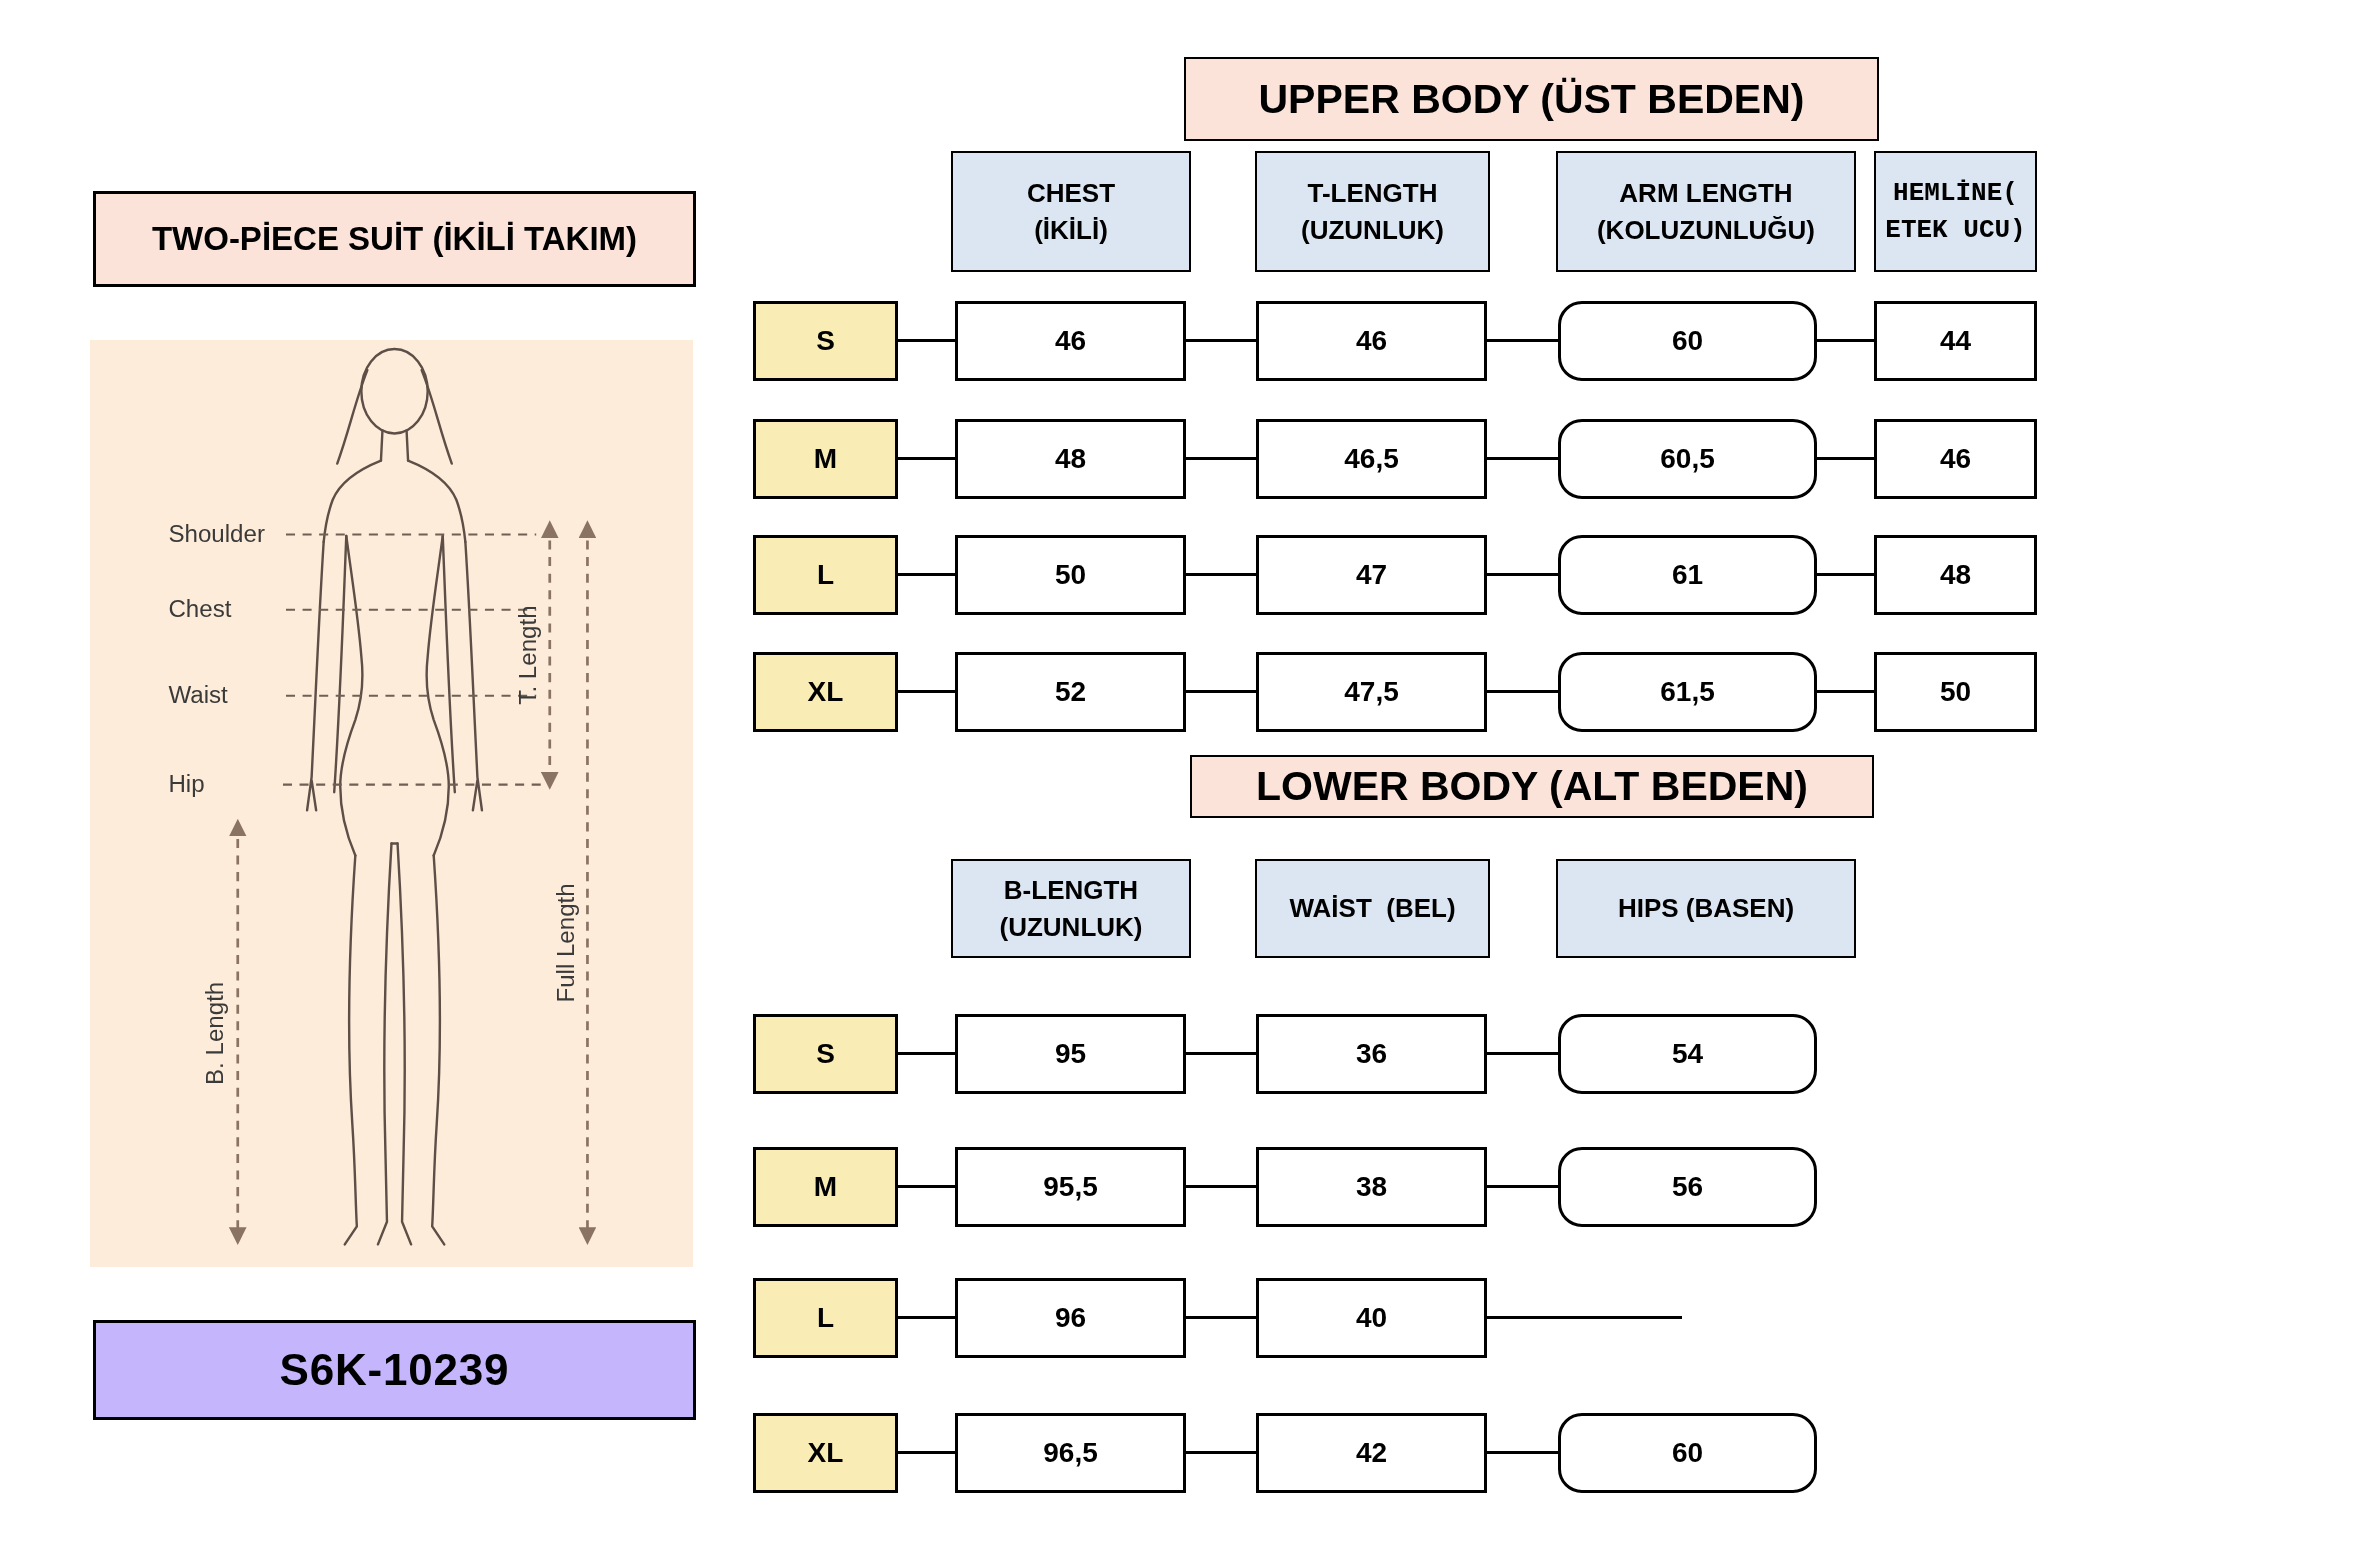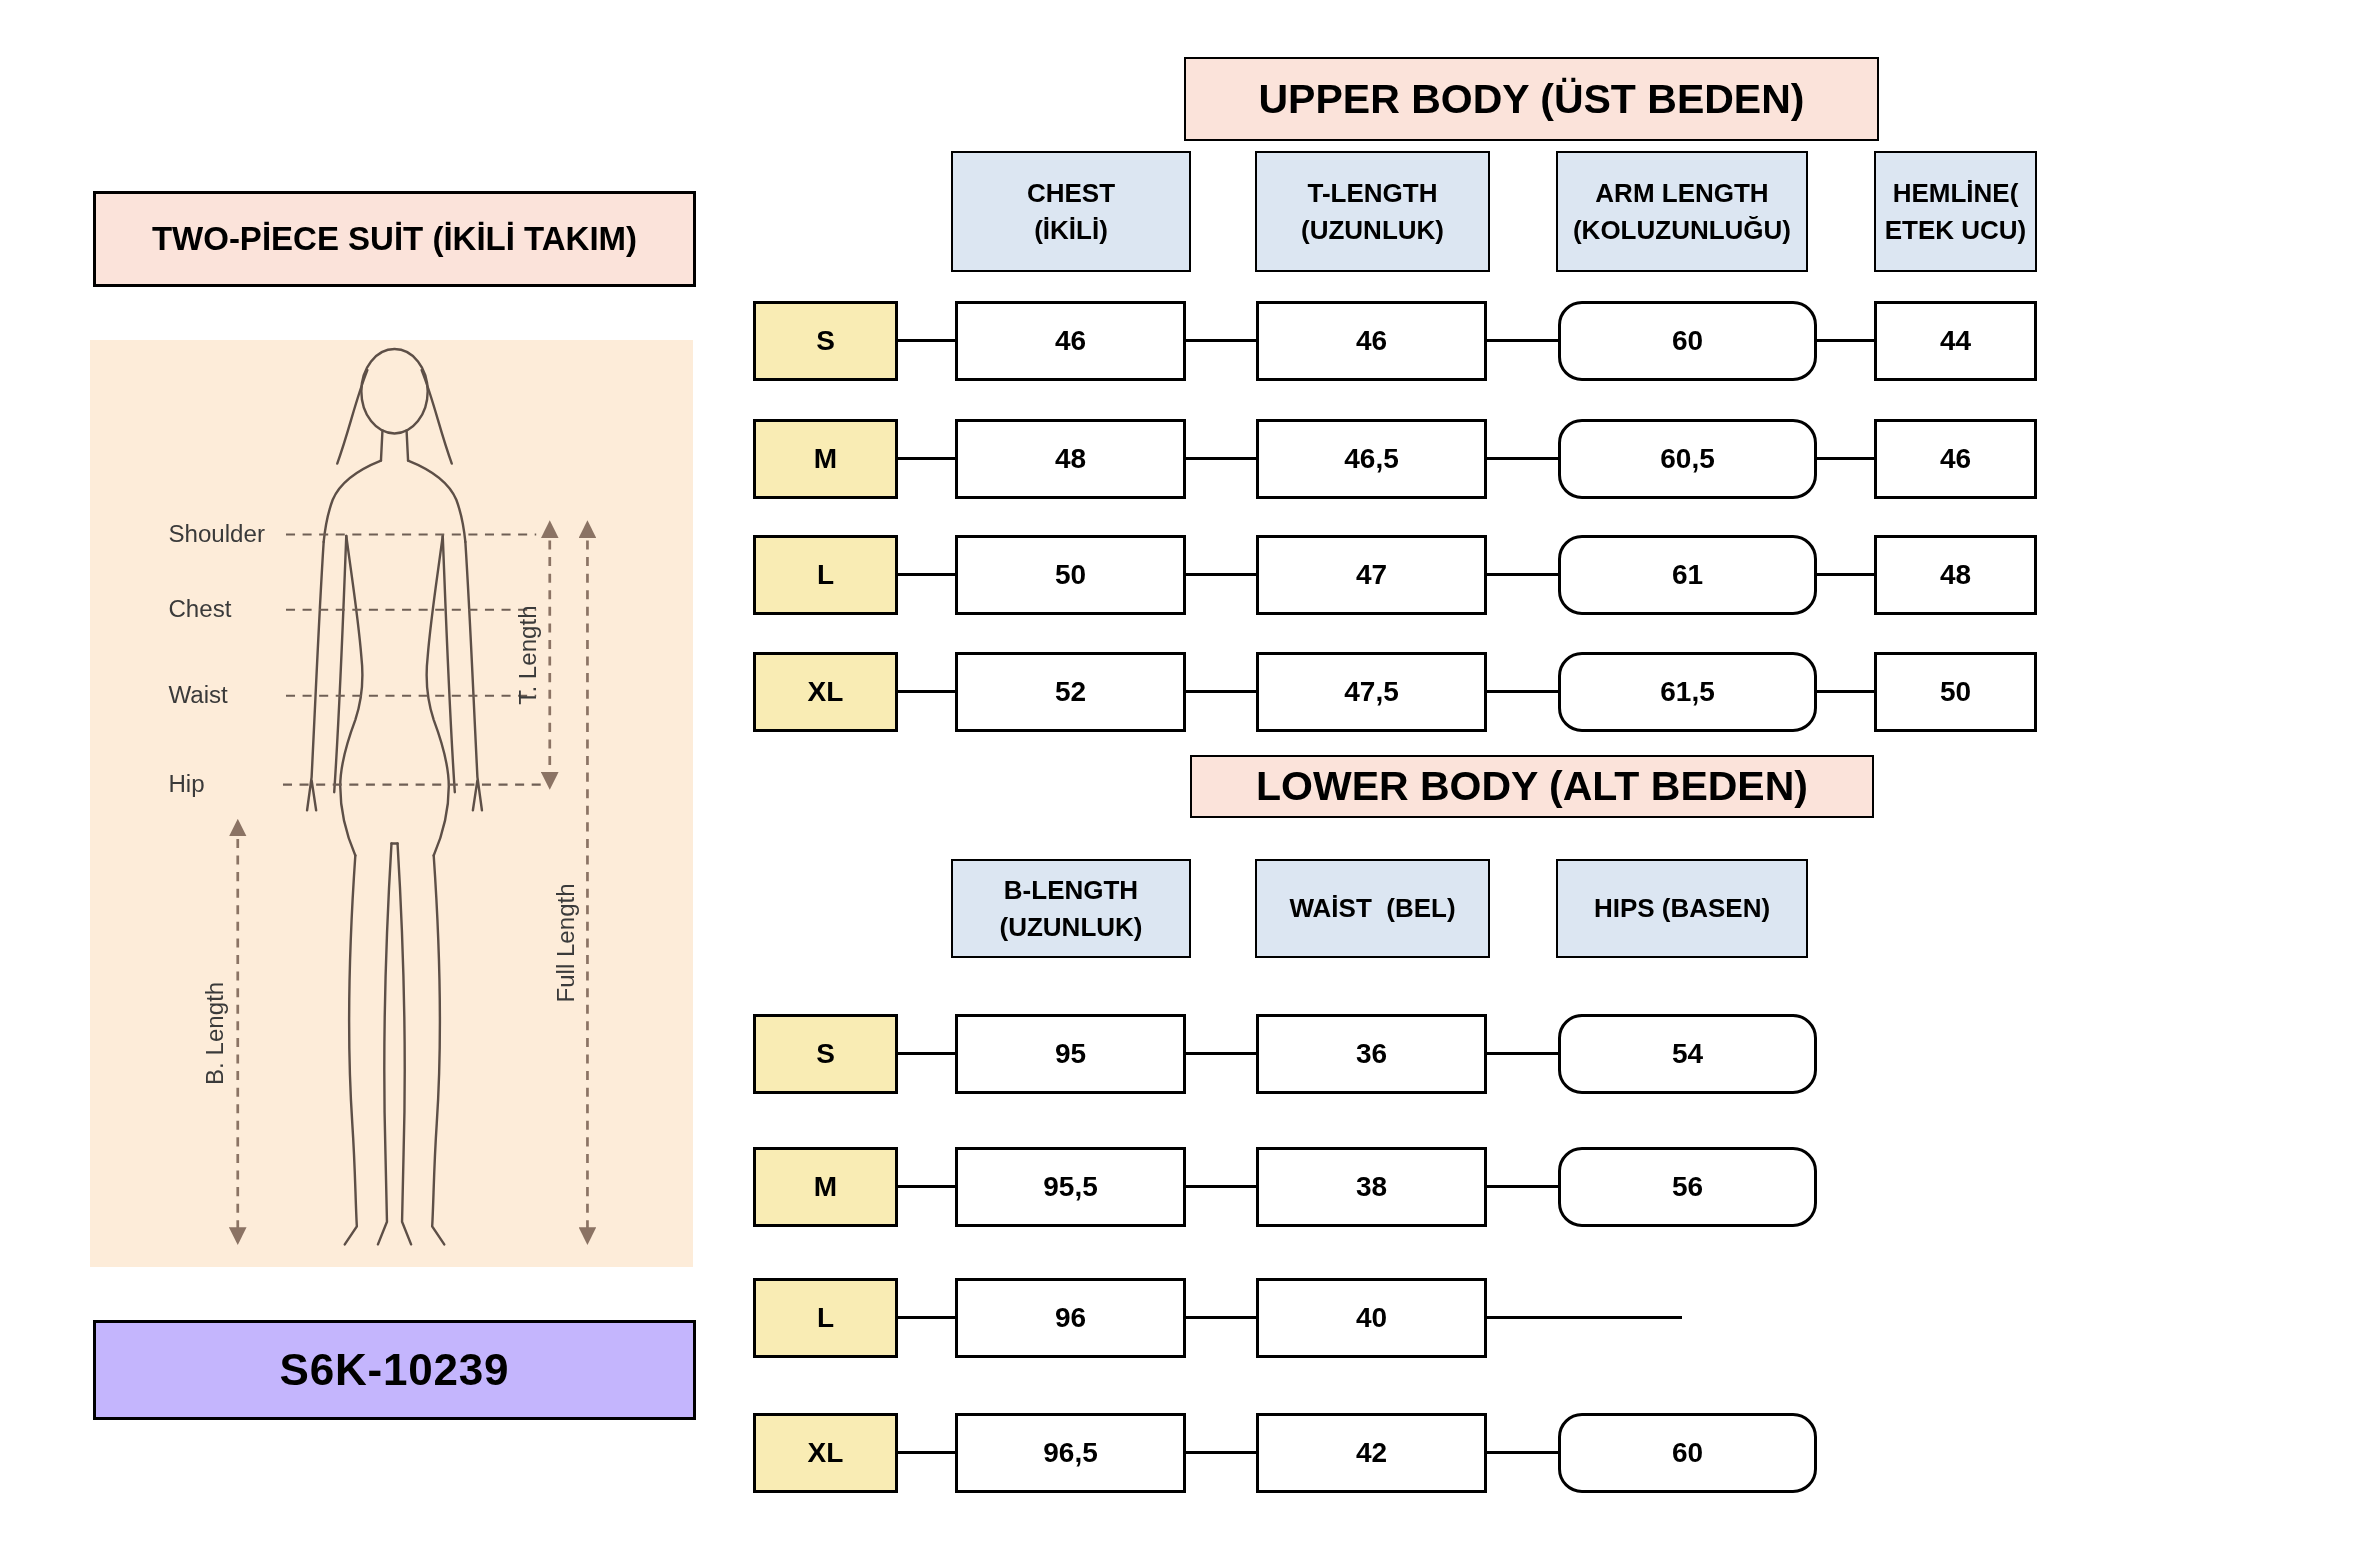--- a/index.html
+++ b/index.html
@@ -36,22 +36,22 @@
   .chdr{
     position:absolute;background:#dce6f2;border:2.3px solid #000;box-sizing:border-box;
     display:flex;flex-direction:column;align-items:center;justify-content:center;
     font-size:26px;font-weight:bold;text-align:center;line-height:1.4;
   }
   .chdr .ln{white-space:pre-wrap;}
   .u-hdr{top:151px;height:121px;}
   .lo-hdr{top:859px;height:99px;}
   .cx1{left:951px;width:240px;}
   .cx2{left:1255px;width:235px;}
-  .cx3{left:1556px;width:252px;}
-  .cx4{left:1874px;width:163px;}
+  .cx3{left:1556px;width:300px;}
+  .cx4{left:1874px;width:163px;font-family:Liberation Mono, monospace;}
   
   .trow{position:absolute;left:753px;height:80px;}
   .trow.u{width:1284px;}
   .trow.lo{width:1053px;}
   .rline{position:absolute;top:38px;height:3px;background:#000;}
   .rline.u{left:72px;width:1130px;}
   .rline.lo{left:72px;width:857px;}
   .box{
     position:absolute;top:0;height:80px;background:#fff;
     border:3px solid #000;box-sizing:border-box;

